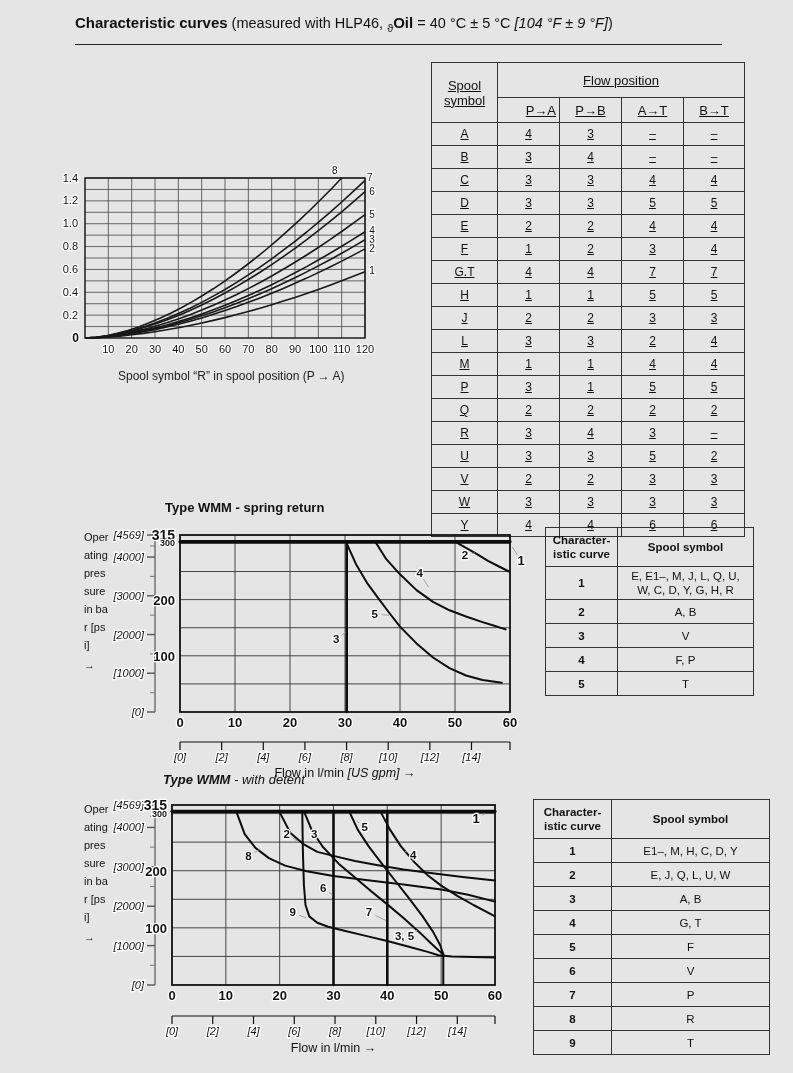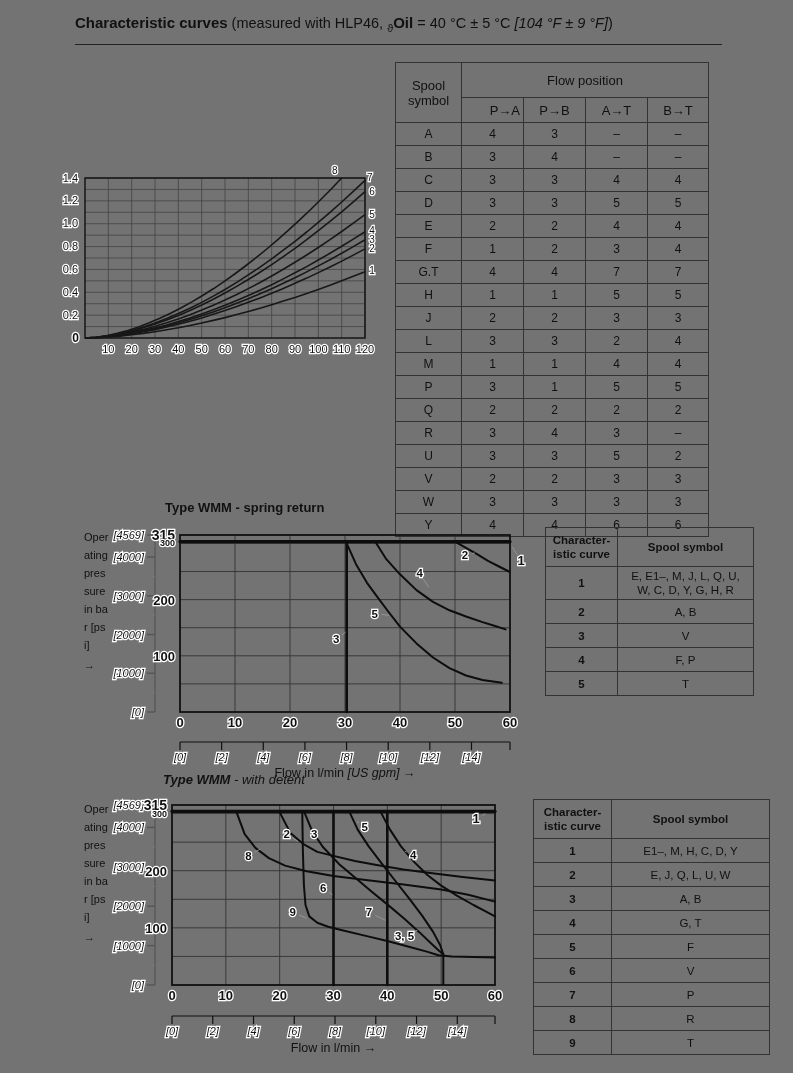--- a/index.html
+++ b/index.html
@@ -1,28 +1,28 @@
 <!DOCTYPE html>
 <html><head>
 <meta charset="utf-8">
 <style>
   html,body{margin:0;padding:0;background:#fff;}
-  .page{position:relative;width:793px;height:1073px;background:#737373;overflow:hidden;
+  .page{position:relative;width:793px;height:1073px;background:#e5e5e5;overflow:hidden;
         font-family:"Liberation Sans","DejaVu Sans",sans-serif;color:#111;}
   .abs{position:absolute;}
   .pgtitle{left:75px;top:14px;font-size:14.5px;white-space:nowrap;}
   .pgtitle b{font-size:15px;}
   .pgtitle sub{font-size:11px;}
   .rule{left:75px;top:44px;width:647px;border-top:1.6px solid #222;height:0;}
   .notes{left:118px;top:369px;font-size:12px;line-height:15px;color:#222;}
   table{border-collapse:collapse;table-layout:fixed;}
   td,th{border:1px solid #333;text-align:center;vertical-align:middle;
         font-size:12px;color:#111;white-space:pre-line;padding:2px 3px;font-weight:normal;}
   th{font-weight:normal;}
-  .spool{left:395px;top:62px;width:313px;}
+  .spool{left:431px;top:62px;width:313px;text-decoration:underline;}
   .spool td{height:18px;line-height:14px;}
   .spool th{font-size:13px;}
   .legend{border:1.5px solid #222;}
   .legend th{font-weight:bold;font-size:11.5px;line-height:14px;}
   .legend td{font-size:11.5px;line-height:14px;height:19px;}
   .legend td.b{font-weight:bold;}
   .leg-spring{left:545px;top:527px;width:208px;}
   .leg-detent{left:533px;top:799px;width:236px;}
   .wmmtitle{font-size:13px;white-space:nowrap;}
   .ycap{width:25px;font-size:11px;line-height:18px;word-break:break-all;color:#111;}
@@ -105,20 +105,21 @@
       <text x="195" y="193" font-size="11" text-anchor="middle" font-weight="normal" font-style="normal">60</text>
       <text x="218.33333333333334" y="193" font-size="11" text-anchor="middle" font-weight="normal" font-style="normal">70</text>
       <text x="241.66666666666666" y="193" font-size="11" text-anchor="middle" font-weight="normal" font-style="normal">80</text>
       <text x="265" y="193" font-size="11" text-anchor="middle" font-weight="normal" font-style="normal">90</text>
       <text x="288.33333333333337" y="193" font-size="11" text-anchor="middle" font-weight="normal" font-style="normal">100</text>
       <text x="311.66666666666663" y="193" font-size="11" text-anchor="middle" font-weight="normal" font-style="normal">110</text>
       <text x="335" y="193" font-size="11" text-anchor="middle" font-weight="normal" font-style="normal">120</text>
     </svg>
 
   <div class="abs notes">
+    <div>Spool symbol “R” in spool position (P → A)</div>
   </div>
 
   <table class="abs spool" id="spool-table">
     <colgroup>
         <col style="width:66px">
         <col style="width:62px">
         <col style="width:62px">
         <col style="width:62px">
         <col style="width:61px">
       </colgroup>

